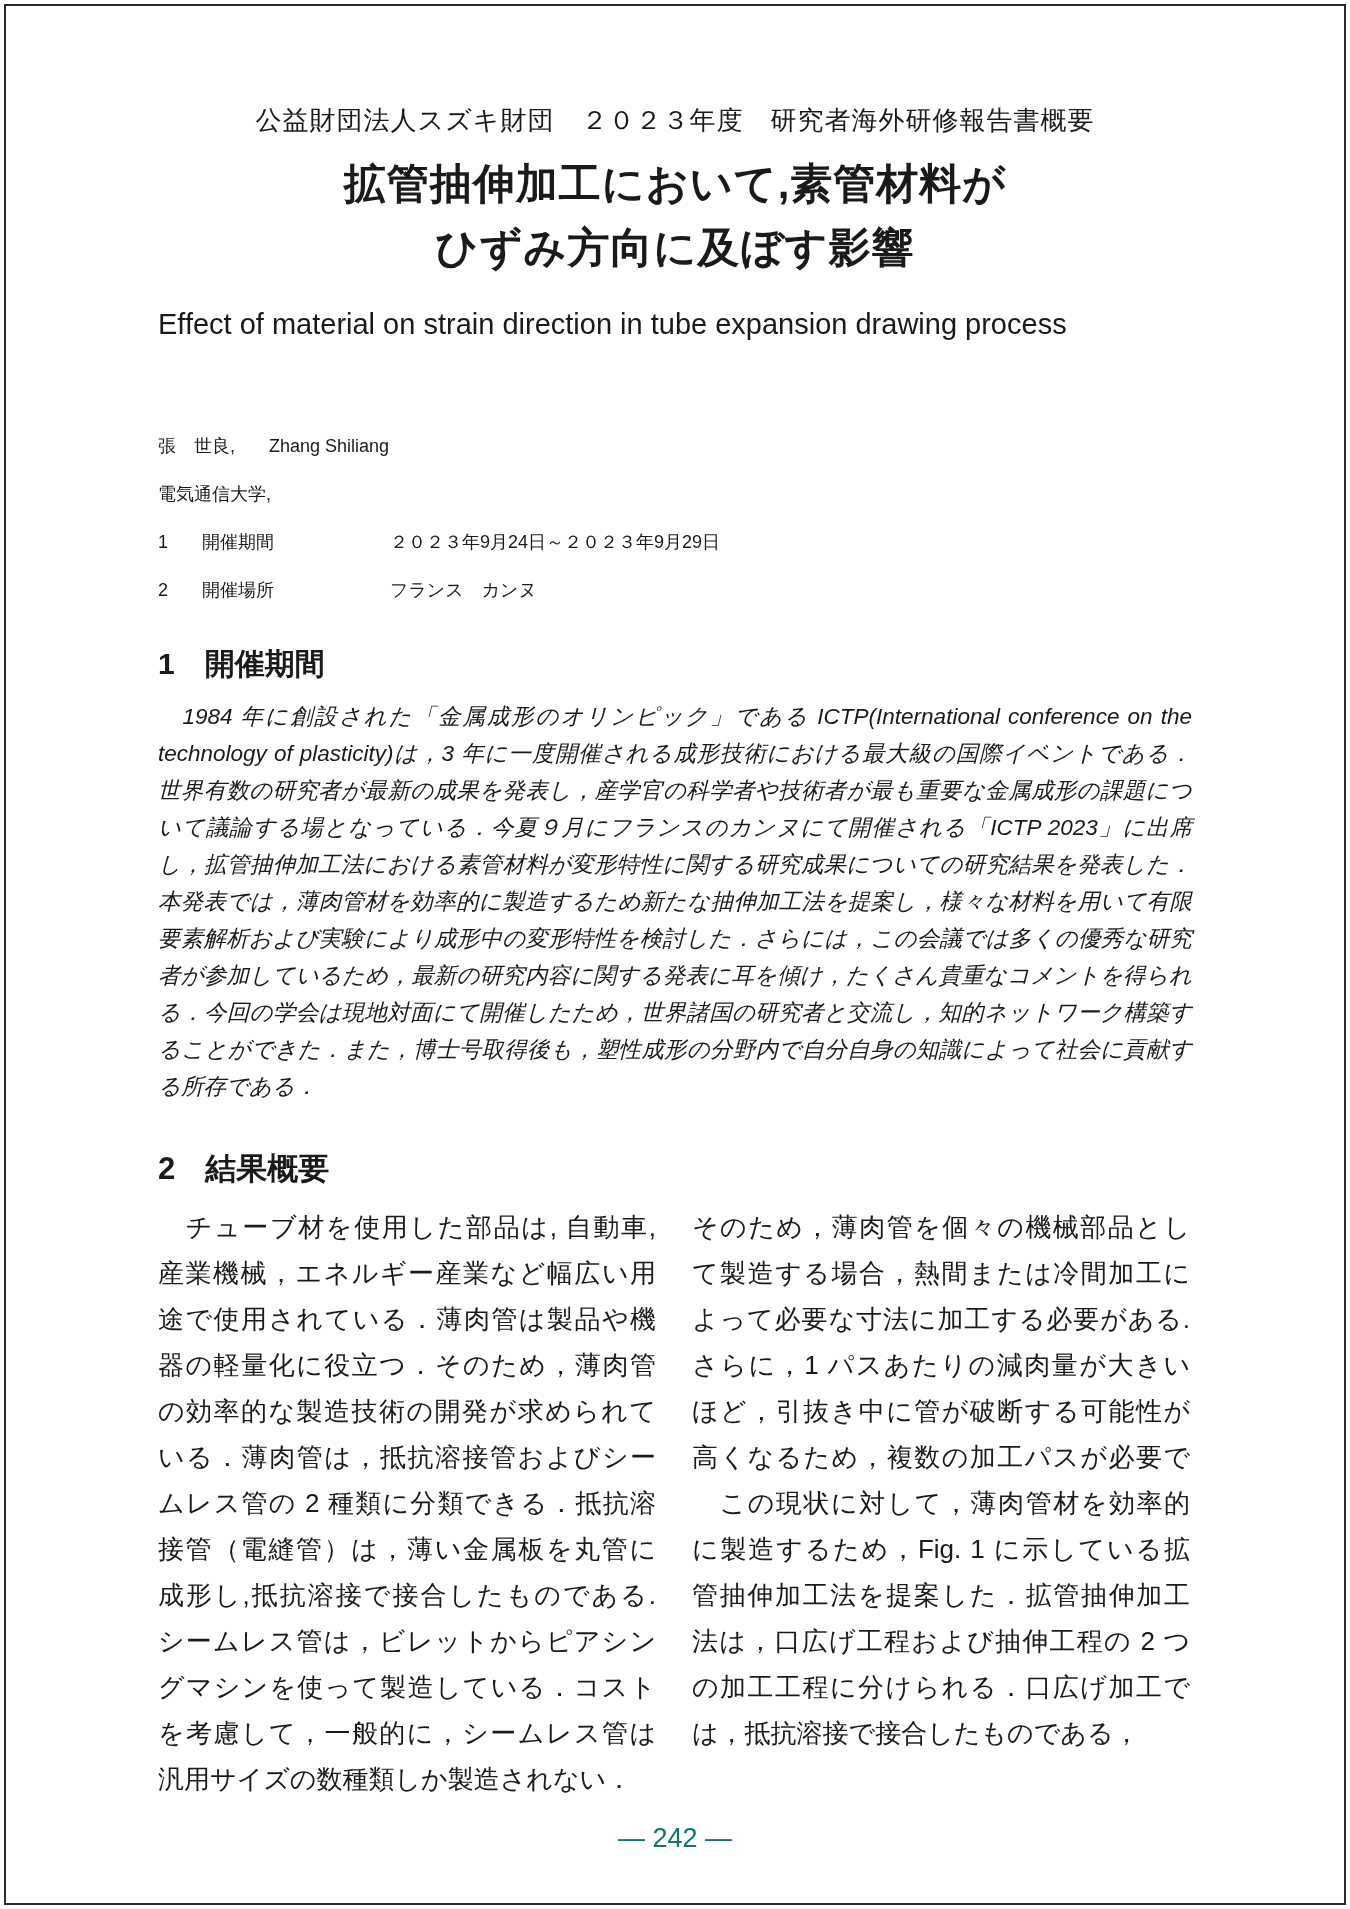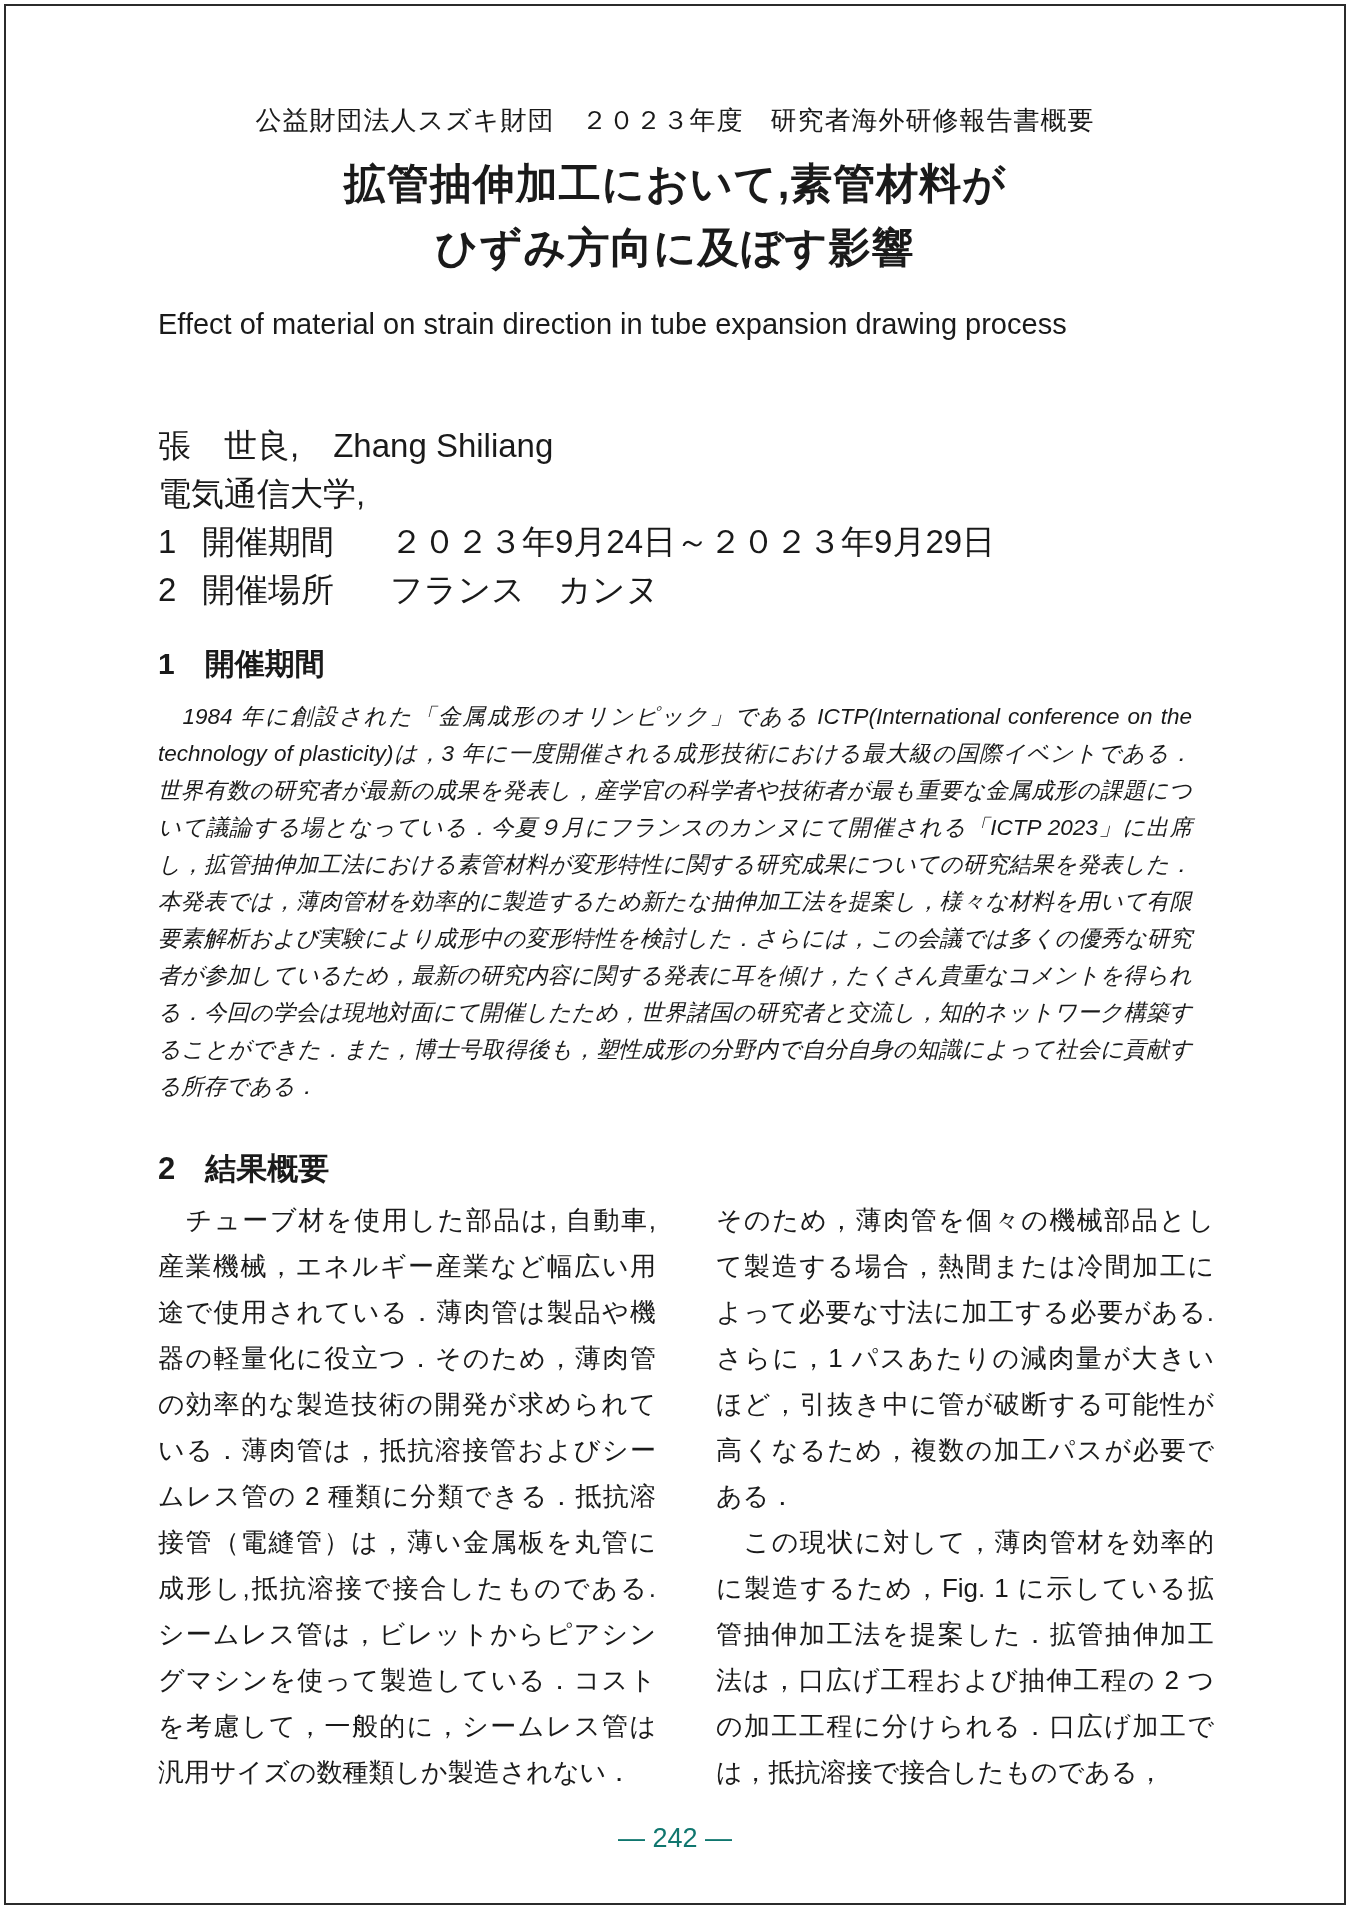--- a/index.html
+++ b/index.html
@@ -9,37 +9,37 @@
     overflow:hidden;margin:0 auto;
   }
   .frame{position:absolute;inset:4px;border:2px solid #2b2b2b;pointer-events:none;}
   .content{position:absolute;left:158px;right:158px;top:0;}
 
   .header-note{margin-top:102px;text-align:center;font-size:26px;line-height:36px;letter-spacing:1px;}
   .title{margin:14px 0 0 0;text-align:center;font-size:42px;line-height:64px;font-weight:700;letter-spacing:1px;}
   .title .title-line{display:block;}
   .title-en{margin-top:24px;text-align:left;font-size:29px;line-height:40px;}
 
-  .author-block{margin-top:78px;font-size:33px;}
+  .author-block{margin-top:78px;font-size:18px;}
   .author-row{display:flex;align-items:center;height:48px;white-space:pre;}
   .author-row .gap{margin-left:34px;}
   .author-row .no{width:44px;flex:none;}
   .author-row .lbl{width:188px;flex:none;}
   .author-row .val{flex:1;}
 
   .sec-heading{display:flex;font-weight:700;align-items:center;}
   .sec-heading .no{margin-right:30px;}
   .h1size{margin-top:28px;font-size:30px;line-height:44px;}
   .h2size{margin-top:42px;font-size:31px;line-height:44px;}
 
   .para1{margin-top:12px;font-size:22.5px;font-style:italic;}
   .para1 .pline{line-height:37px;text-align:justify;text-align-last:justify;}
   .para1 .pline.no-stretch{text-align-last:left;}
 
-  .columns{margin-top:6px;display:flex;gap:60px;font-size:26px;}
+  .columns{margin-top:13px;display:flex;gap:36px;font-size:26px;}
   .col{width:498px;flex:none;}
   .col .cline{line-height:46px;text-align:justify;text-align-last:justify;}
   .col .cline.no-stretch{text-align-last:left;}
 
   .page-number{position:absolute;left:0;right:0;top:1820px;text-align:center;font-size:27px;line-height:36px;color:#0f766e;}
 </style>
 </head>
 <body>
 
 <div class="page">
@@ -116,21 +116,20 @@
           <div class="cline">を考慮して，一般的に，シームレス管は</div>
           <div class="cline no-stretch">汎用サイズの数種類しか製造されない．</div>
         </div>
       <div class="col">
           <div class="cline">そのため，薄肉管を個々の機械部品とし</div>
           <div class="cline">て製造する場合，熱間または冷間加工に</div>
           <div class="cline">よって必要な寸法に加工する必要がある.</div>
           <div class="cline">さらに，1 パスあたりの減肉量が大きい</div>
           <div class="cline">ほど，引抜き中に管が破断する可能性が</div>
           <div class="cline">高くなるため，複数の加工パスが必要で</div>
-          <div class="cline no-stretch">ある．</div>
           <div class="cline">　この現状に対して，薄肉管材を効率的</div>
           <div class="cline">に製造するため，Fig. 1 に示している拡</div>
           <div class="cline">管抽伸加工法を提案した．拡管抽伸加工</div>
           <div class="cline">法は，口広げ工程および抽伸工程の 2 つ</div>
           <div class="cline">の加工工程に分けられる．口広げ加工で</div>
           <div class="cline no-stretch">は，抵抗溶接で接合したものである，</div>
         </div>
     </div>
 
   </div>

